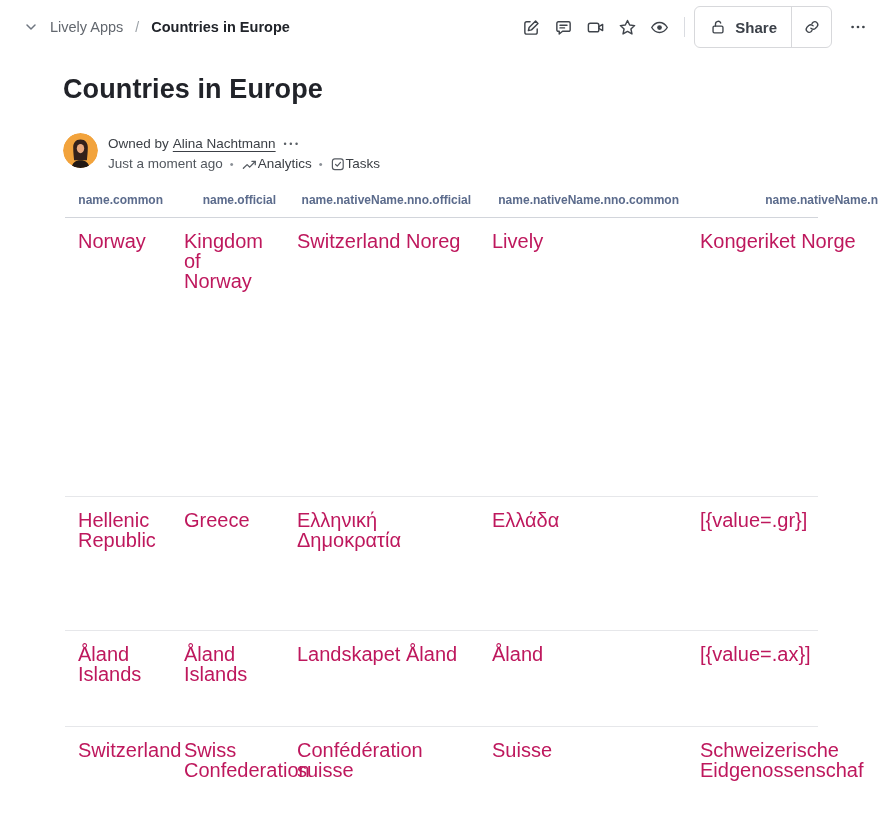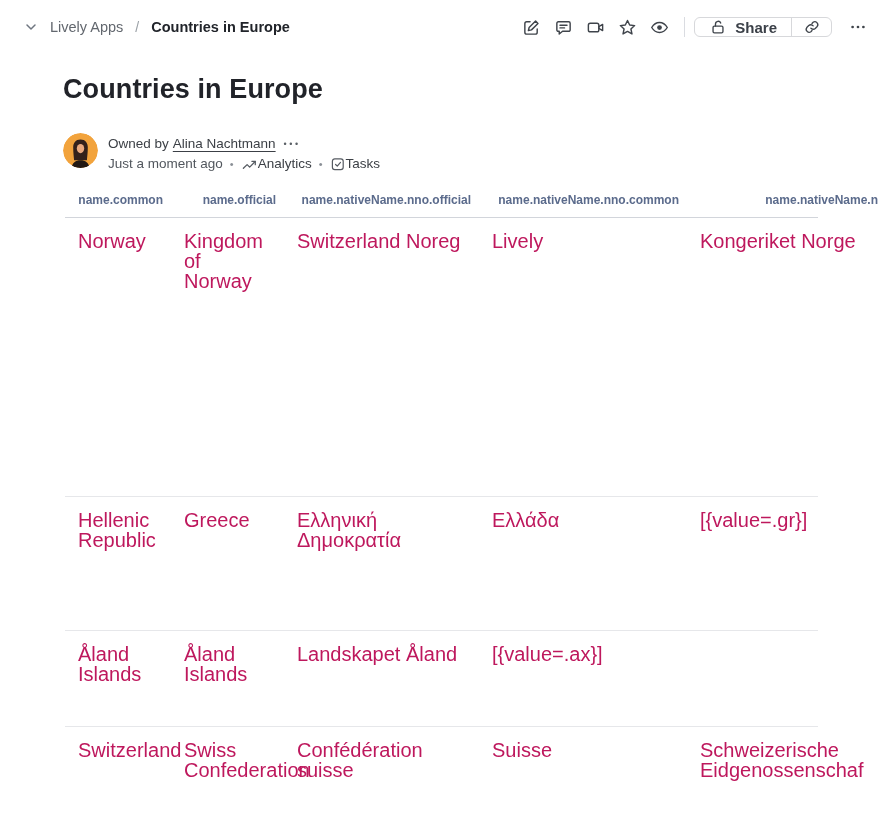--- a/index.html
+++ b/index.html
@@ -20,21 +20,21 @@
   .crumb-parent { font-size:14.5px; color:#62676e; cursor:pointer; margin-left:1px; }
   .crumb-sep { font-size:14px; color:#9aa0a6; padding:0 4px; }
   .crumb-current { font-size:14.5px; font-weight:700; color:#21242a; }
   .actions { display:flex; align-items:center; }
   .icon-btn {
     width:32px; height:32px; display:flex; align-items:center; justify-content:center;
     border-radius:6px; cursor:pointer;
   }
   .vsep { width:1px; height:20px; background:#dadce1; margin:0 9px; }
   .share-group {
-    display:flex; align-items:stretch; height:20px; border:1px solid #d7d8db;
+    display:flex; align-items:stretch; height:42px; border:1px solid #d7d8db;
     border-radius:6px; overflow:hidden; background:#fff;
   }
   .share-main { display:flex; align-items:center; gap:8px; padding:0 14px; cursor:pointer; }
   .share-label { font-size:15px; font-weight:600; color:#3b4048; }
   .share-link { width:40px; display:flex; align-items:center; justify-content:center; border-left:1px solid #d7d8db; cursor:pointer; }
   .more-btn { margin-left:10px; }
   svg.ic { stroke:#3f444b; fill:none; stroke-width:1.5; stroke-linecap:round; stroke-linejoin:round; }
   
   .doc-title {
     position:absolute; left:63px; top:74px;
@@ -202,20 +202,21 @@
     <div class="td">Greece</div>
     <div class="td">Ελληνική Δημοκρατία</div>
     <div class="td">Ελλάδα</div>
     <div class="td">[{value=.gr}]</div>
   </div>
 
   <div class="trow row-2">
     <div class="td">Åland Islands</div>
     <div class="td">Åland Islands</div>
     <div class="td">Landskapet Åland</div>
+    <div class="td">Åland</div>
     <div class="td">[{value=.ax}]</div>
   </div>
 
   <div class="trow row-3">
     <div class="td">Switzerland</div>
     <div class="td">Swiss Confederation</div>
     <div class="td">Confédération suisse</div>
     <div class="td">Suisse</div>
     <div class="td">Schweizerische Eidgenossenschaf</div>
   </div>

